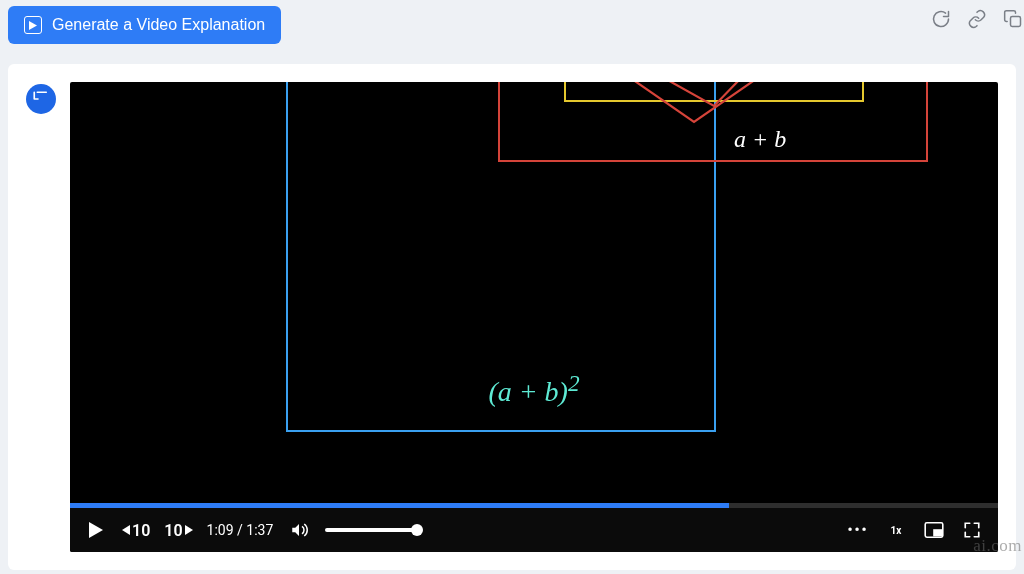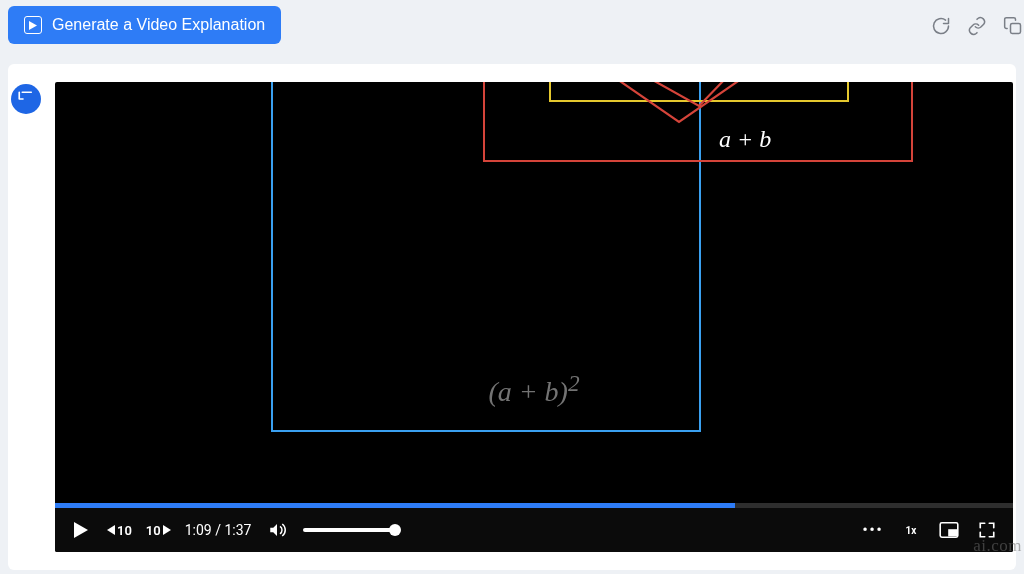--- a/index.html
+++ b/index.html
@@ -7,21 +7,21 @@
     font-family: -apple-system, BlinkMacSystemFont, "Segoe UI", Roboto, sans-serif;
     background: #eef1f5;
     width: 1024px;
     height: 574px;
     overflow: hidden;
     position: relative;
   }
   .top-bar {
     display: flex;
     justify-content: space-between;
-    align-items: center;
+    align-items: flex-start;
     padding: 6px 0 0 8px;
     gap: 39px;
   }
   .gen-btn {
     background: #2e7cf6;
     color: #fff;
     border: none;
     border-radius: 6px;
     padding: 10px 16px;
     font-size: 16px;
@@ -47,21 +47,21 @@
   }
   .top-icons .icon-btn {
     width: 22px; height: 22px;
     cursor: pointer;
     display:flex; align-items:center; justify-content:center;
   }
   .content-card {
     background: #fff;
     margin: 20px 8px 0 8px;
     border-radius: 6px;
-    padding: 18px 3px;
+    padding: 18px 18px;
     display: flex;
     gap: 14px;
     align-items: flex-start;
   }
   .avatar {
     width: 30px; height: 30px;
     border-radius: 50%;
     background: #1e66e5;
     display:flex; align-items:center; justify-content:center;
     flex-shrink: 0;
@@ -118,21 +118,21 @@
     font-style: italic;
     font-size: 24px;
     left: 664px;
     top: 44px;
   }
   .eqs {
     position:absolute;
     left: 0; right:0;
     top: 280px;
     text-align:center;
-    color:#737373;
+    color:#5eead4;
     font-family:"Times New Roman", serif;
     font-style: italic;
     font-size: 28px;
     line-height: 1.5;
   }
   .eqs .line { display:block; margin: 4px 0; }
   .eqs .frac {
     display:inline-block; vertical-align:middle;
     text-align:center; font-size:22px; line-height:1.05;
     margin: 0 2px;
@@ -161,21 +161,21 @@
     color:#fff;
     font-size:14px;
     gap:14px;
   }
   .controls .spacer { flex:1; }
   .ctrl-btn {
     cursor:pointer;
     display:flex; align-items:center; justify-content:center;
     height:24px; min-width:24px;
   }
-  .skip { font-weight:600; font-size:13px; display:flex; align-items:center; gap:2px;}
+  .skip { font-weight:600; font-size:16px; display:flex; align-items:center; gap:2px;}
   .vol-track {
     width:96px; height:4px; background:#fff; border-radius:2px; position:relative;
   }
   .vol-track .knob {
     position:absolute; right:-2px; top:-4px;
     width:12px; height:12px; background:#fff; border-radius:50%;
   }
   .speed { font-weight:700; font-size:10px;}
   .watermark {
     position:absolute;

